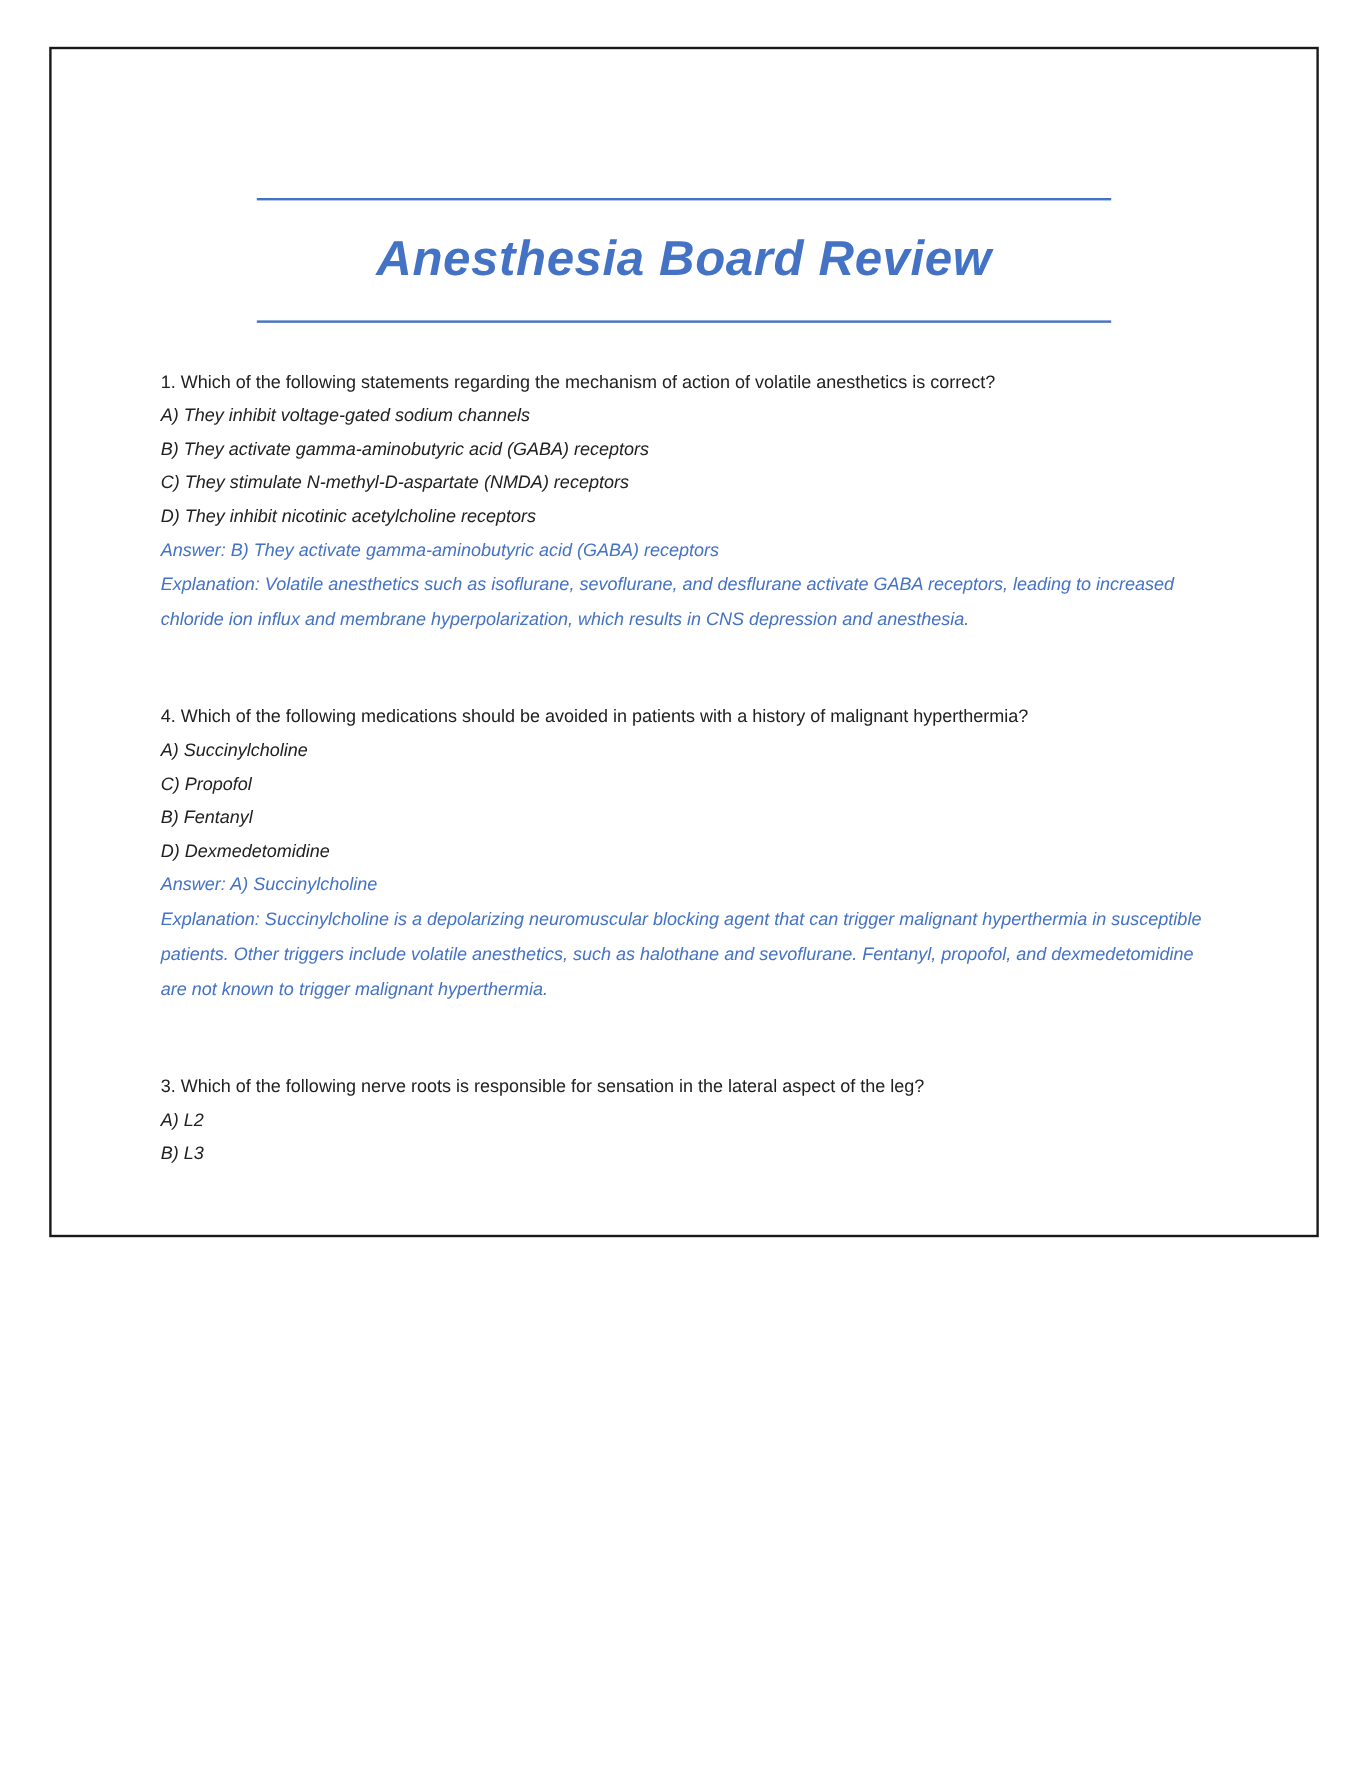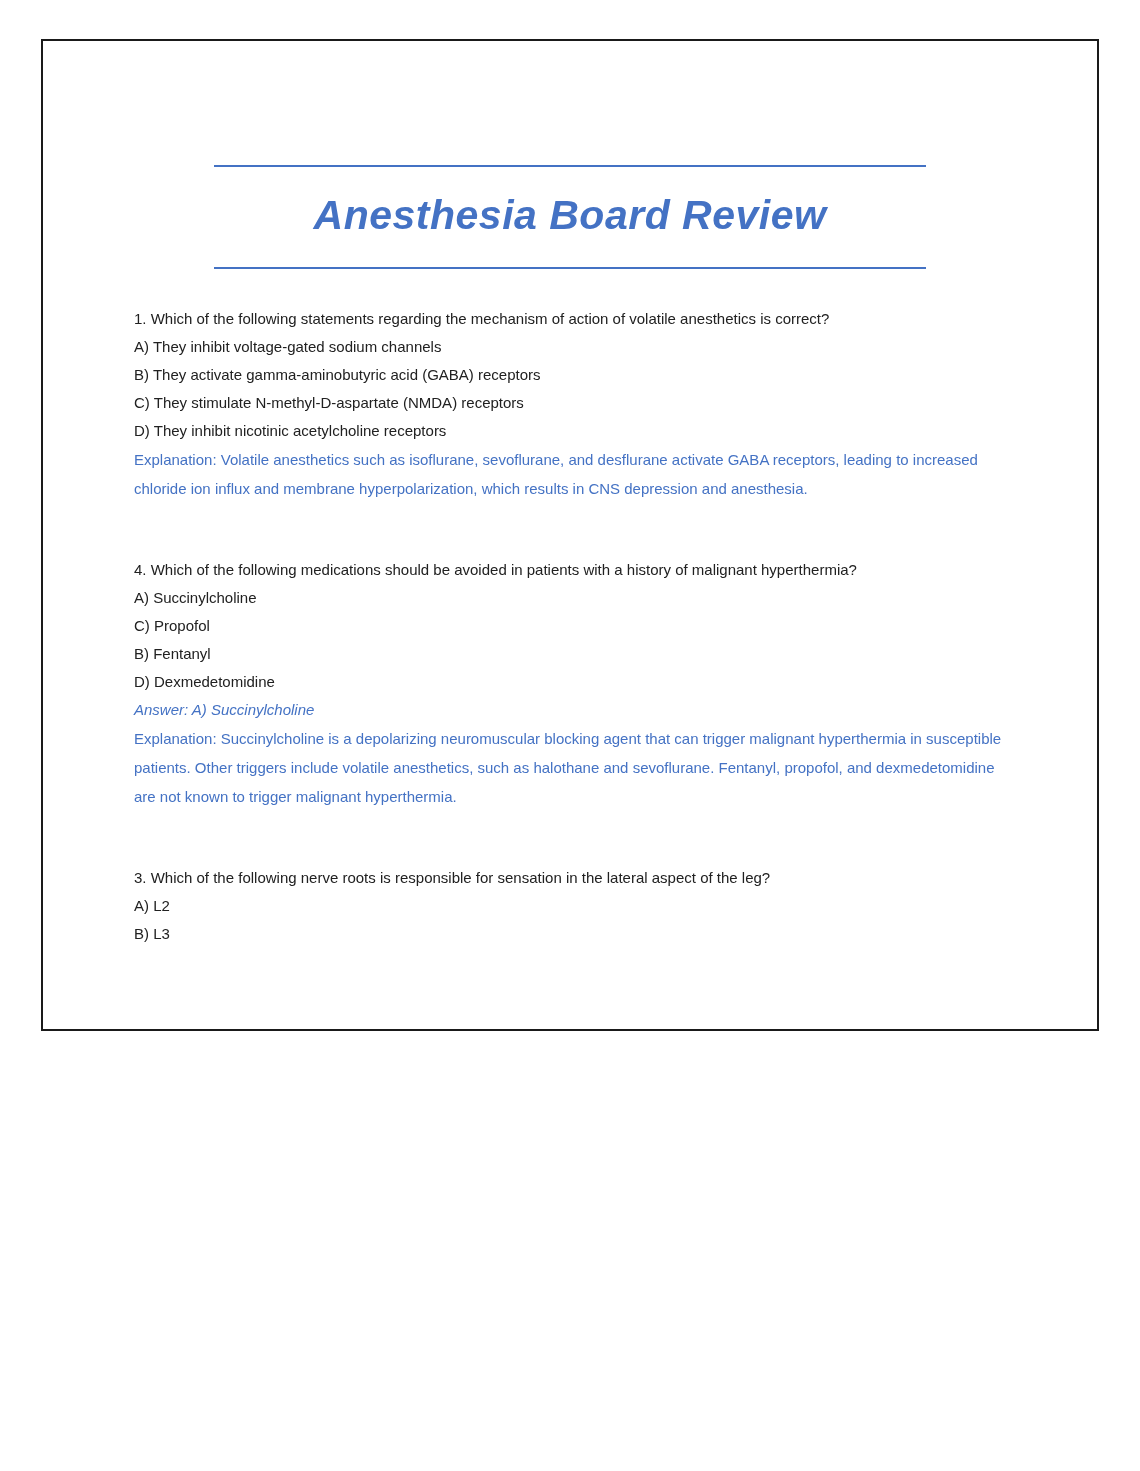--- a/index.html
+++ b/index.html
@@ -50,50 +50,53 @@
   }
   .content p { margin: 0; }
   .q {
     margin: 0 0 19px 0;
   }
   .q.gap-top {
     margin-top: 53px;
   }
   .opt {
     margin: 0 0 15px 0;
+    font-style: italic;
   }
   .ans {
     margin: 53px 0 12px 0;
     color: #4472C4;
     font-style: italic;
     font-weight: 500;
   }
   .exp {
     margin: 0;
     color: #4472C4;
+    font-style: italic;
     font-weight: 500;
     line-height: 29px;
   }
 </style>
 </head>
 <body>
 
 <div class="page-frame">
 
   <div class="title-block">
     <h1>Anesthesia Board Review</h1>
   </div>
 
   <div class="content">
 
     <p class="q">1. Which of the following statements regarding the mechanism of action of volatile anesthetics is correct?</p>
     <p class="opt">A) They inhibit voltage-gated sodium channels</p>
     <p class="opt">B) They activate gamma-aminobutyric acid (GABA) receptors</p>
     <p class="opt">C) They stimulate N-methyl-D-aspartate (NMDA) receptors</p>
     <p class="opt">D) They inhibit nicotinic acetylcholine receptors</p>
+    <p class="ans">Answer: B) They activate gamma-aminobutyric acid (GABA) receptors</p>
     <p class="exp">Explanation: Volatile anesthetics such as isoflurane, sevoflurane, and desflurane activate GABA receptors, leading to increased chloride ion influx and membrane hyperpolarization, which results in CNS depression and anesthesia.</p>
 
     <p class="q gap-top">4. Which of the following medications should be avoided in patients with a history of malignant hyperthermia?</p>
     <p class="opt">A) Succinylcholine</p>
     <p class="opt">C) Propofol</p>
     <p class="opt">B) Fentanyl</p>
     <p class="opt">D) Dexmedetomidine</p>
     <p class="ans">Answer: A) Succinylcholine</p>
     <p class="exp">Explanation: Succinylcholine is a depolarizing neuromuscular blocking agent that can trigger malignant hyperthermia in susceptible patients. Other triggers include volatile anesthetics, such as halothane and sevoflurane. Fentanyl, propofol, and dexmedetomidine are not known to trigger malignant hyperthermia.</p>
 

